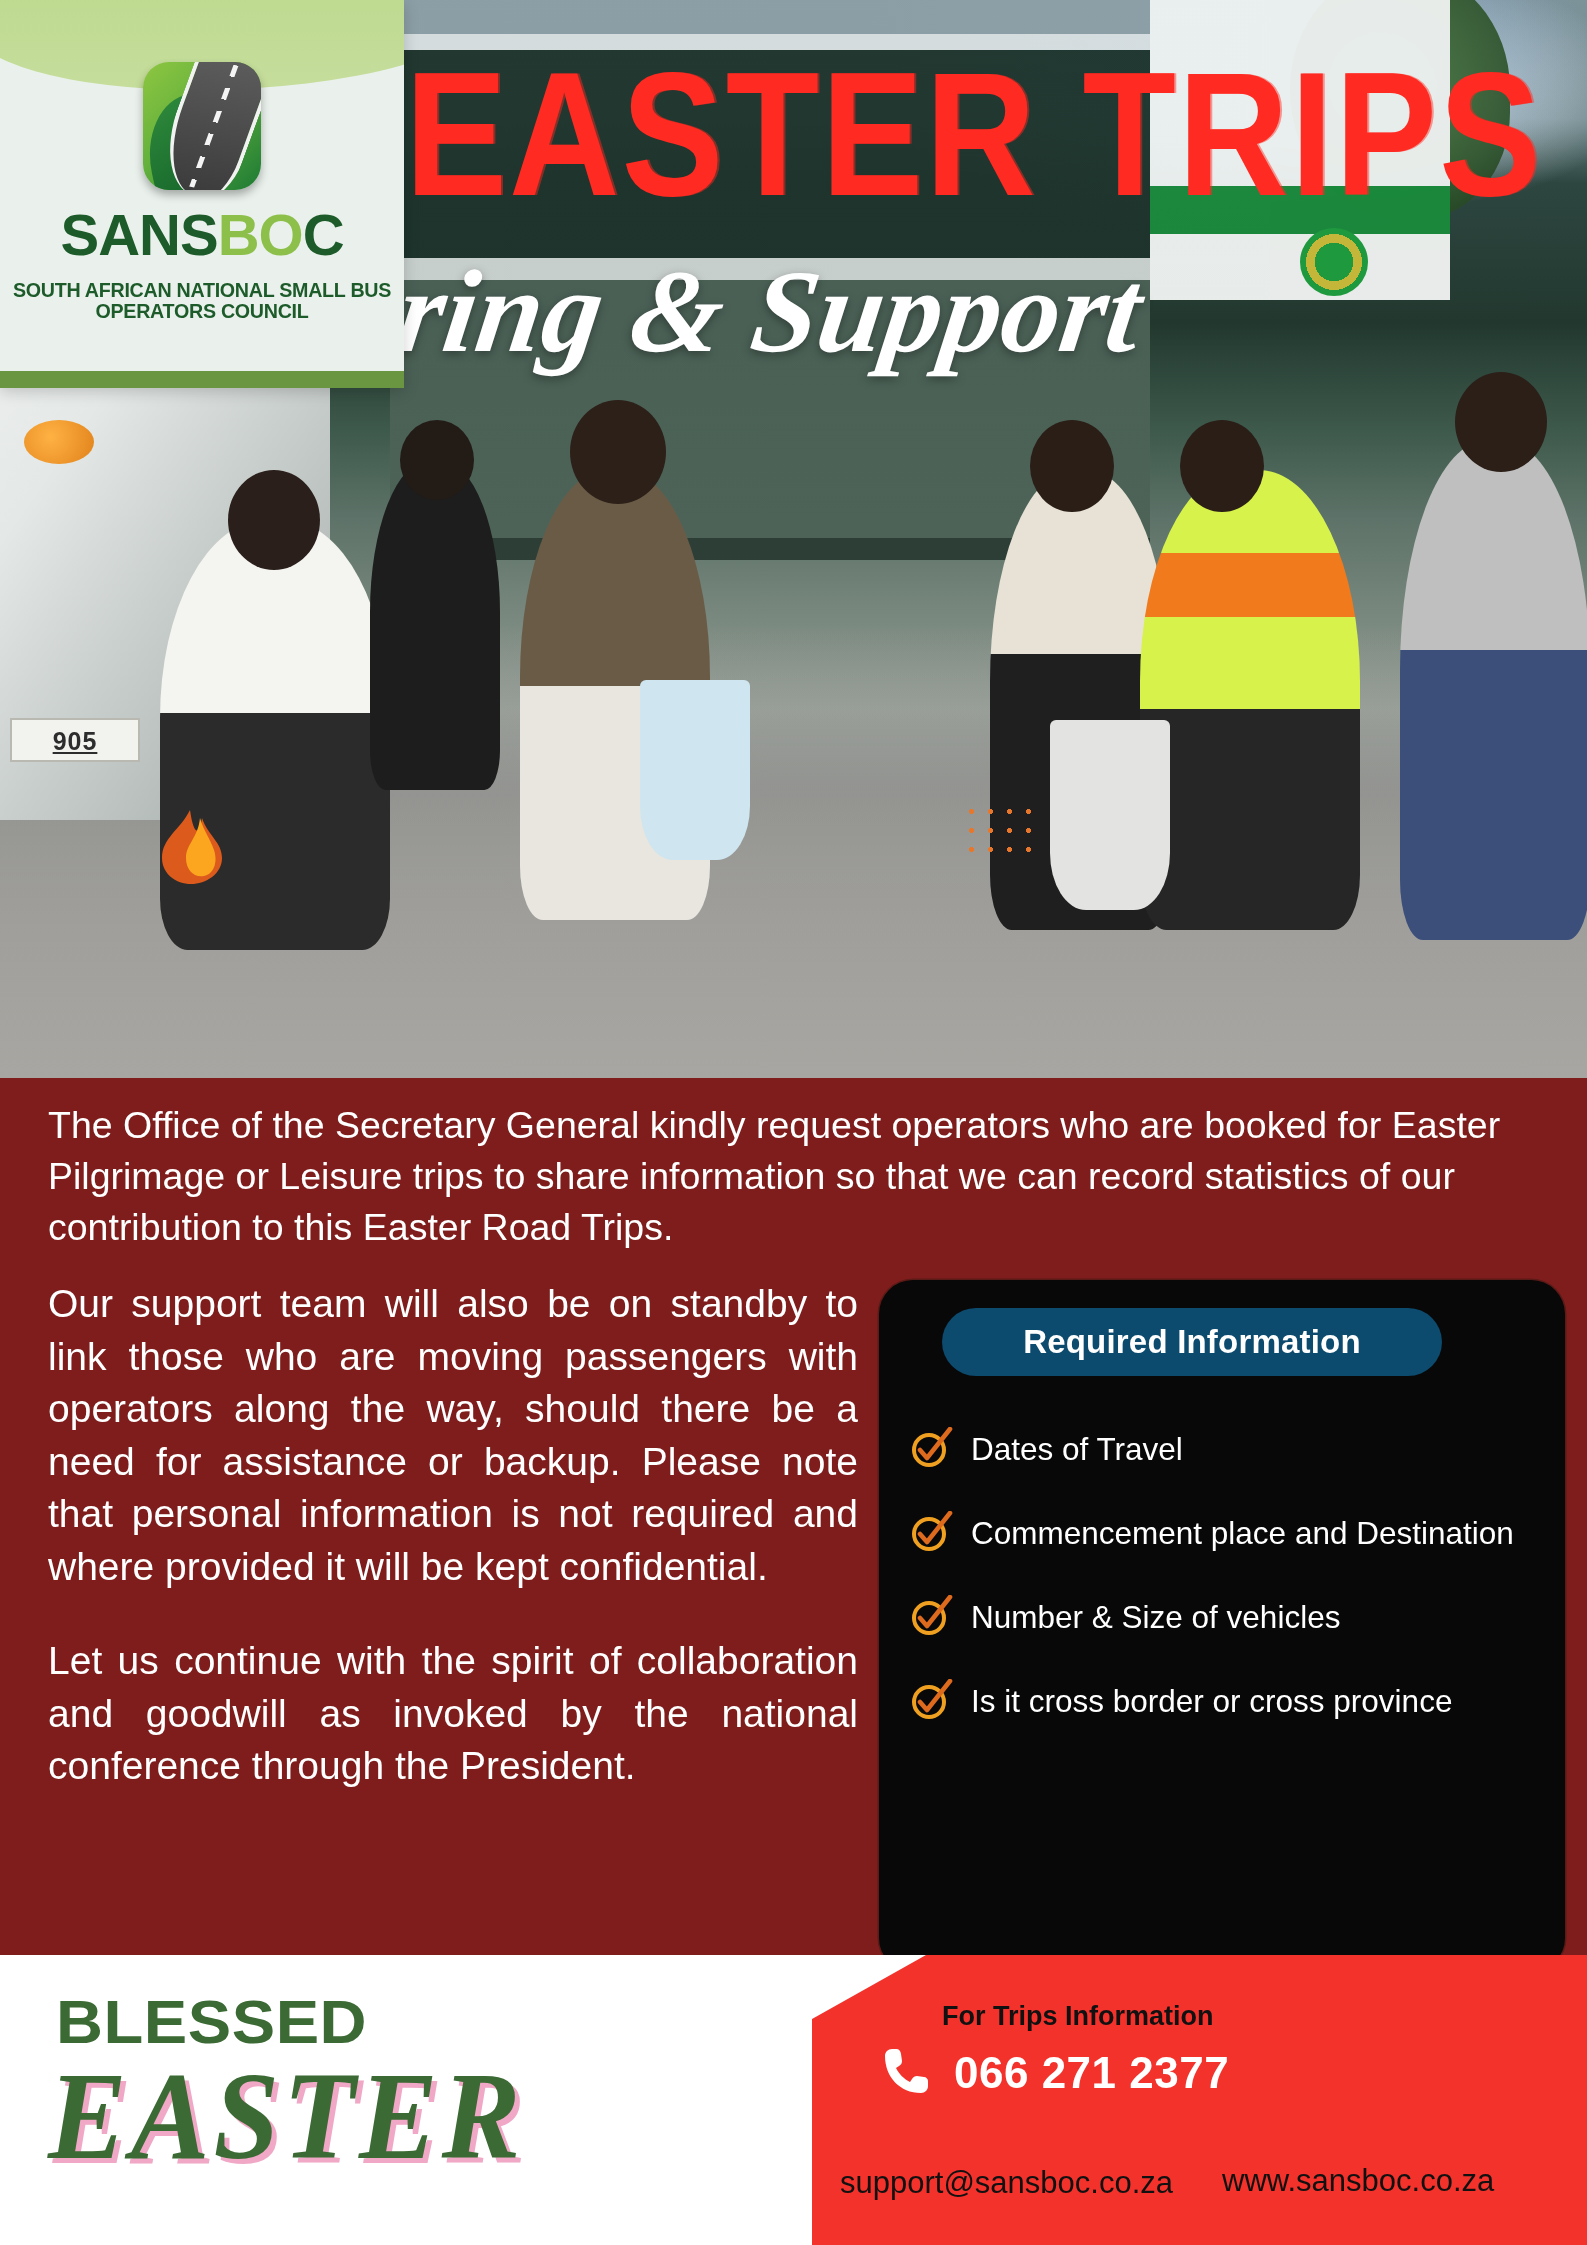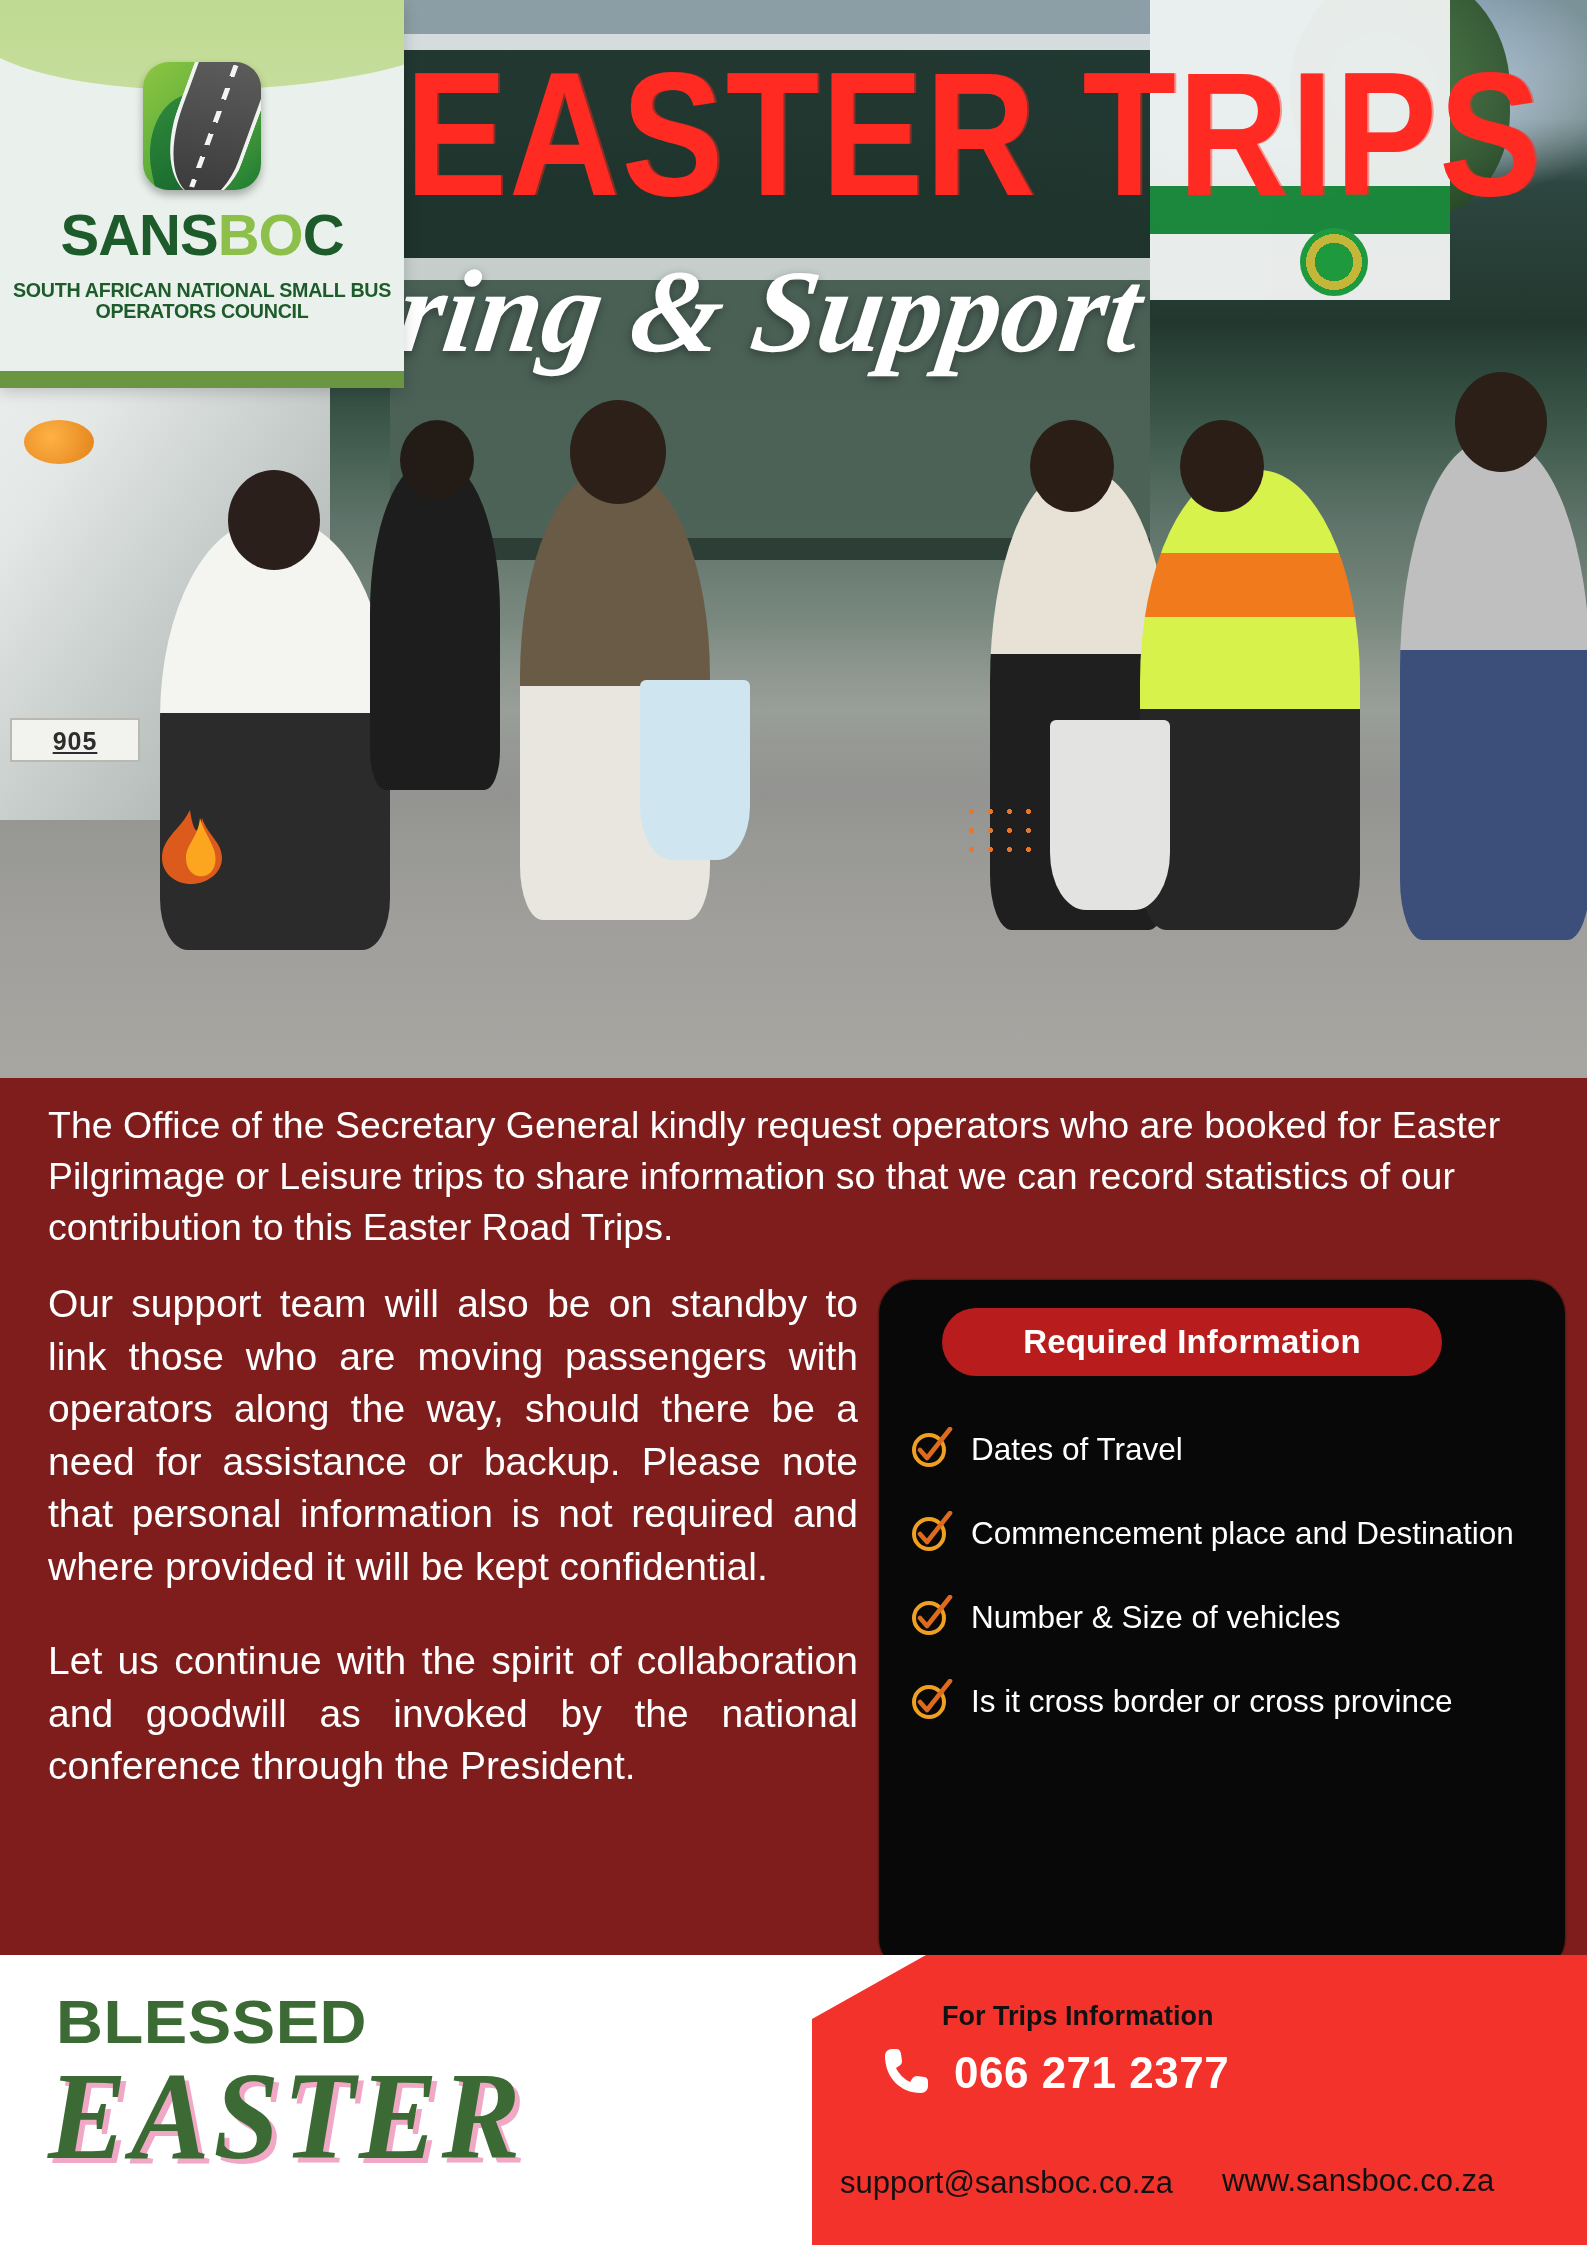--- a/index.html
+++ b/index.html
@@ -97,21 +97,21 @@
   .intro p{margin:0;}
   .intro p:last-child{text-align:left;}
   .leftcol{position:absolute;left:48px;top:200px;width:810px;color:#fff;
      font:400 39px/52.5px "Liberation Sans Narrow","Liberation Sans",sans-serif;}
   .leftcol p{margin:0 0 42px 0;text-align:justify;text-justify:inter-word;}
   .leftcol p:last-child{margin-bottom:0;}
 
   
   .card{position:absolute;left:879px;top:1280px;width:686px;height:692px;background:#080808;
      border-radius:34px;box-shadow:0 0 0 1.5px #5b1a16;}
-  .pill{position:absolute;left:63px;top:28px;width:500px;height:68px;border-radius:34px;background:#b91c1c;
+  .pill{position:absolute;left:63px;top:28px;width:500px;height:68px;border-radius:34px;background:#0c4a6e;
      color:#fff;font:700 33px/68px "Liberation Sans",sans-serif;text-align:center;letter-spacing:.2px;}
   .reqlist{position:absolute;left:30px;top:140px;width:626px;}
   .reqitem{display:flex;align-items:center;gap:18px;margin-bottom:26px;min-height:58px;}
   .reqitem .txt{color:#fff;font:400 31.5px/40px "Liberation Sans",sans-serif;text-align:right;}
   .chk{flex:0 0 auto;width:44px;height:44px;position:relative;}
 
   
   .footer{position:absolute;left:0;top:1955px;width:1587px;height:290px;background:#ffffff;}
   .blessed{position:absolute;left:56px;top:36px;color:#3C6A34;
      font:700 62px/62px "Liberation Sans Narrow","Liberation Sans",sans-serif;letter-spacing:.5px;

